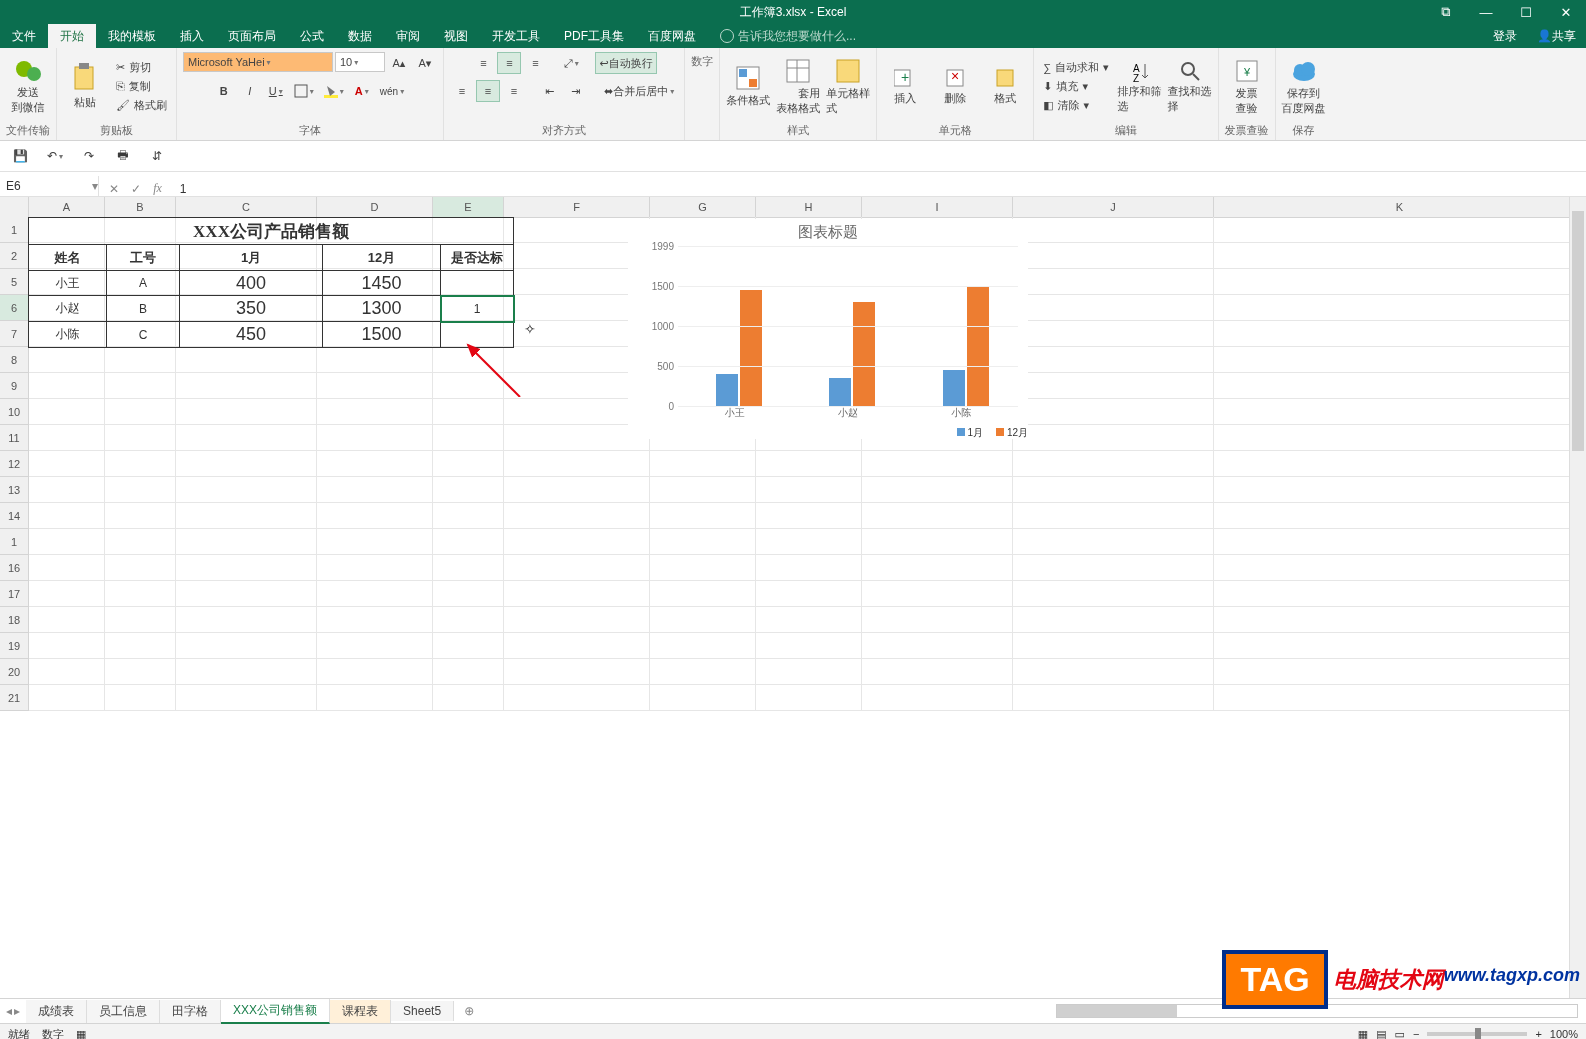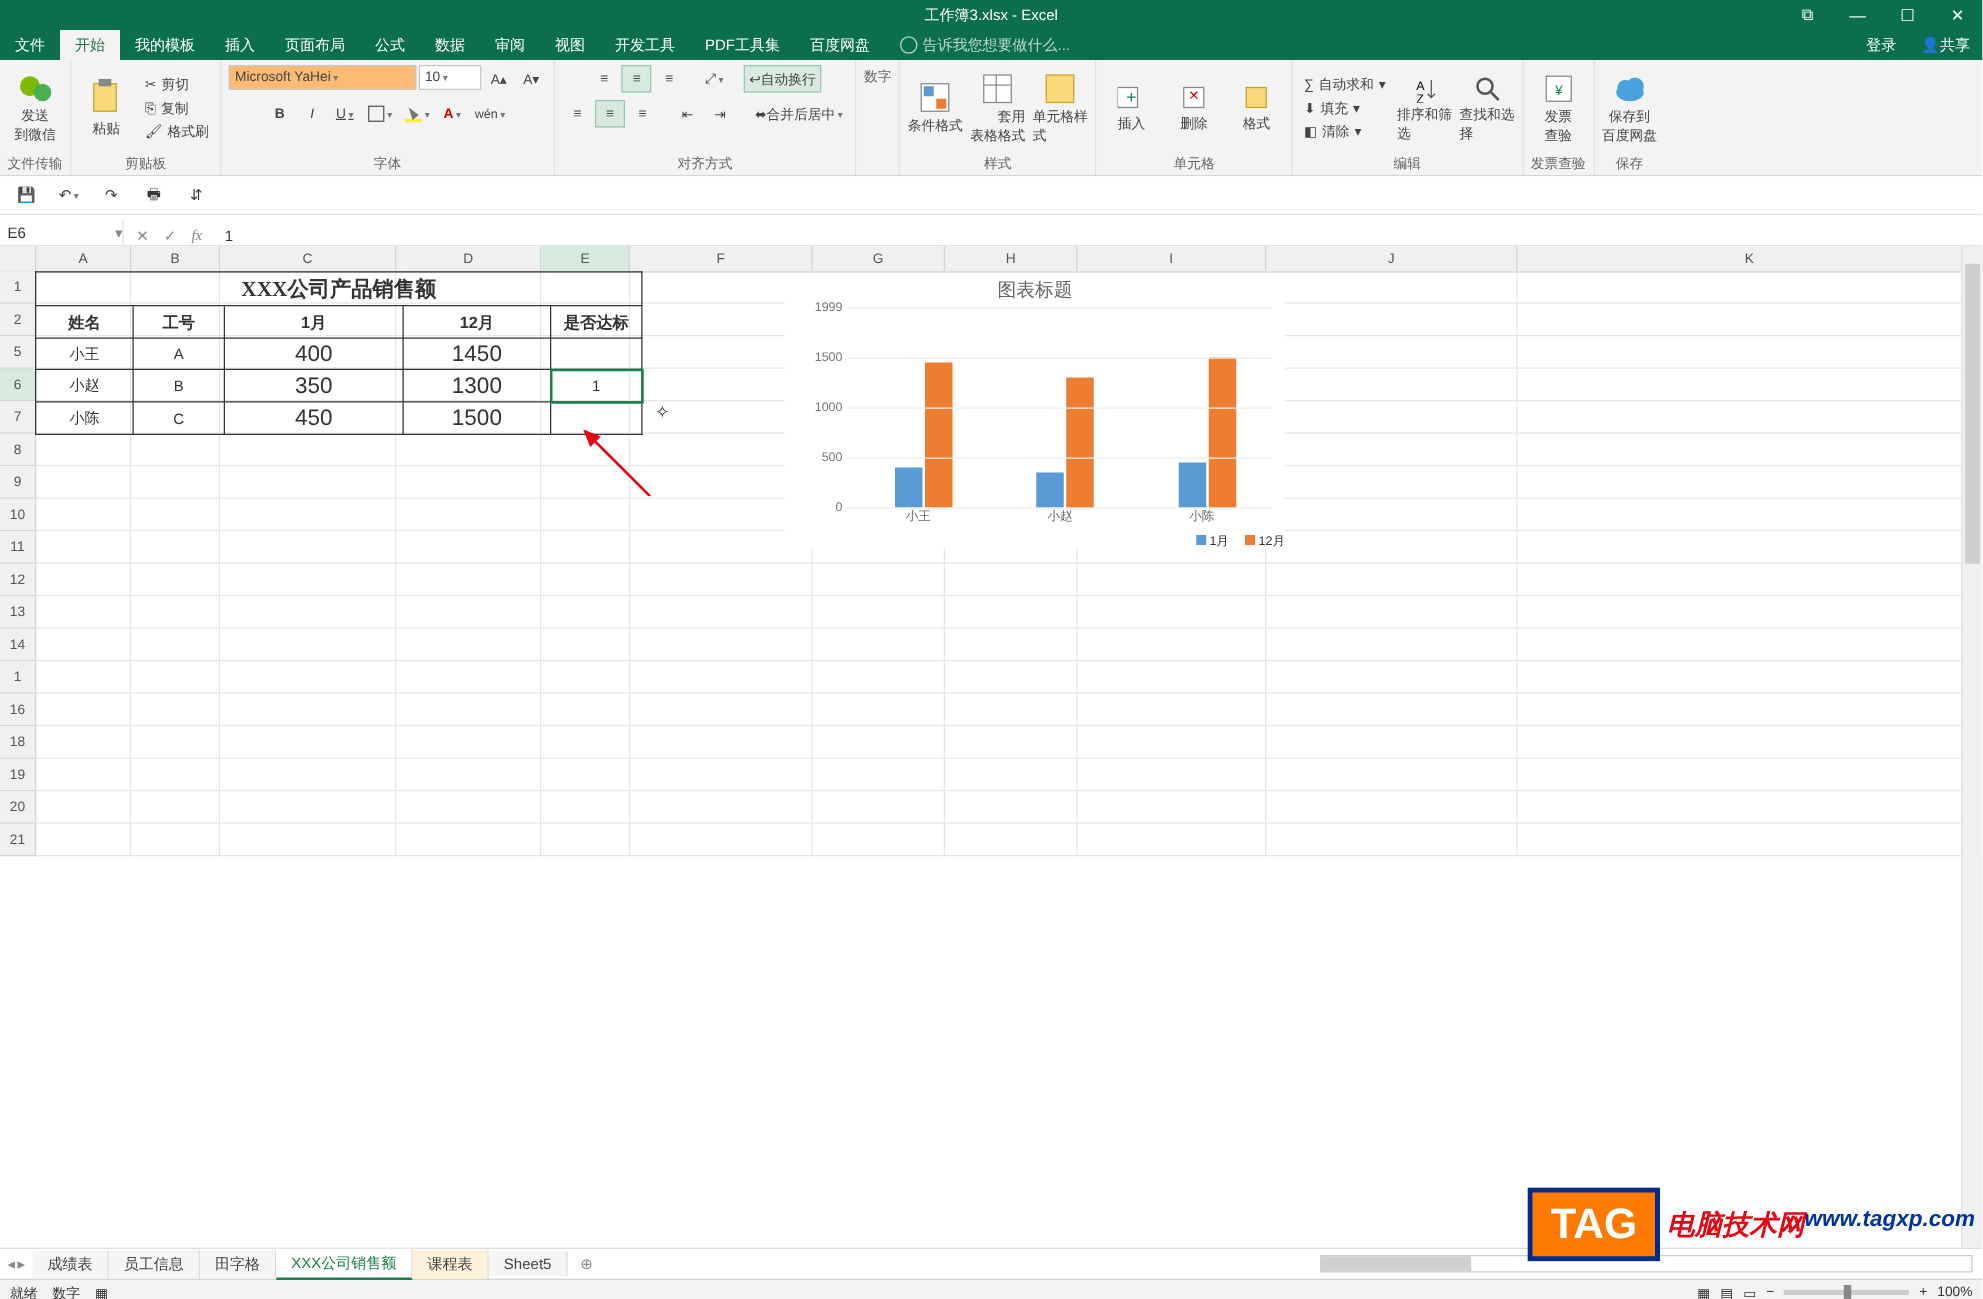--- a/index.html
+++ b/index.html
@@ -551,20 +551,34 @@
         <div class="cell" style="width: 115px;"></div>
         <div class="cell" style="width: 70px;"></div>
         <div class="cell" style="width: 145px;"></div>
         <div class="cell" style="width: 105px;"></div>
         <div class="cell" style="width: 105px;"></div>
         <div class="cell" style="width: 150px;"></div>
         <div class="cell" style="width: 200px;"></div>
         <div class="cell" style="width: auto; flex: 1 1 0%;"></div>
       </div>
       <div class="row">
+        <div class="rh">17</div>
+        <div class="cell" style="width: 75px;"></div>
+        <div class="cell" style="width: 70px;"></div>
+        <div class="cell" style="width: 140px;"></div>
+        <div class="cell" style="width: 115px;"></div>
+        <div class="cell" style="width: 70px;"></div>
+        <div class="cell" style="width: 145px;"></div>
+        <div class="cell" style="width: 105px;"></div>
+        <div class="cell" style="width: 105px;"></div>
+        <div class="cell" style="width: 150px;"></div>
+        <div class="cell" style="width: 200px;"></div>
+        <div class="cell" style="width: auto; flex: 1 1 0%;"></div>
+      </div>
+      <div class="row">
         <div class="rh">18</div>
         <div class="cell" style="width: 75px;"></div>
         <div class="cell" style="width: 70px;"></div>
         <div class="cell" style="width: 140px;"></div>
         <div class="cell" style="width: 115px;"></div>
         <div class="cell" style="width: 70px;"></div>
         <div class="cell" style="width: 145px;"></div>
         <div class="cell" style="width: 105px;"></div>
         <div class="cell" style="width: 105px;"></div>
         <div class="cell" style="width: 150px;"></div>

